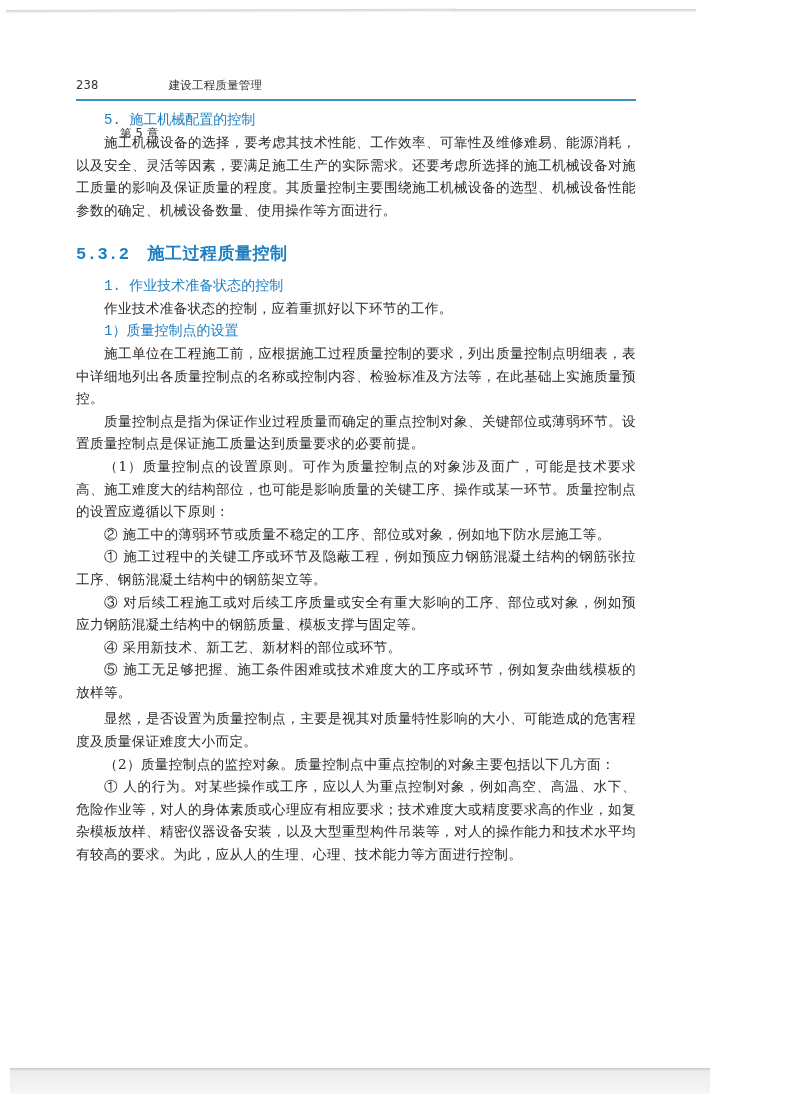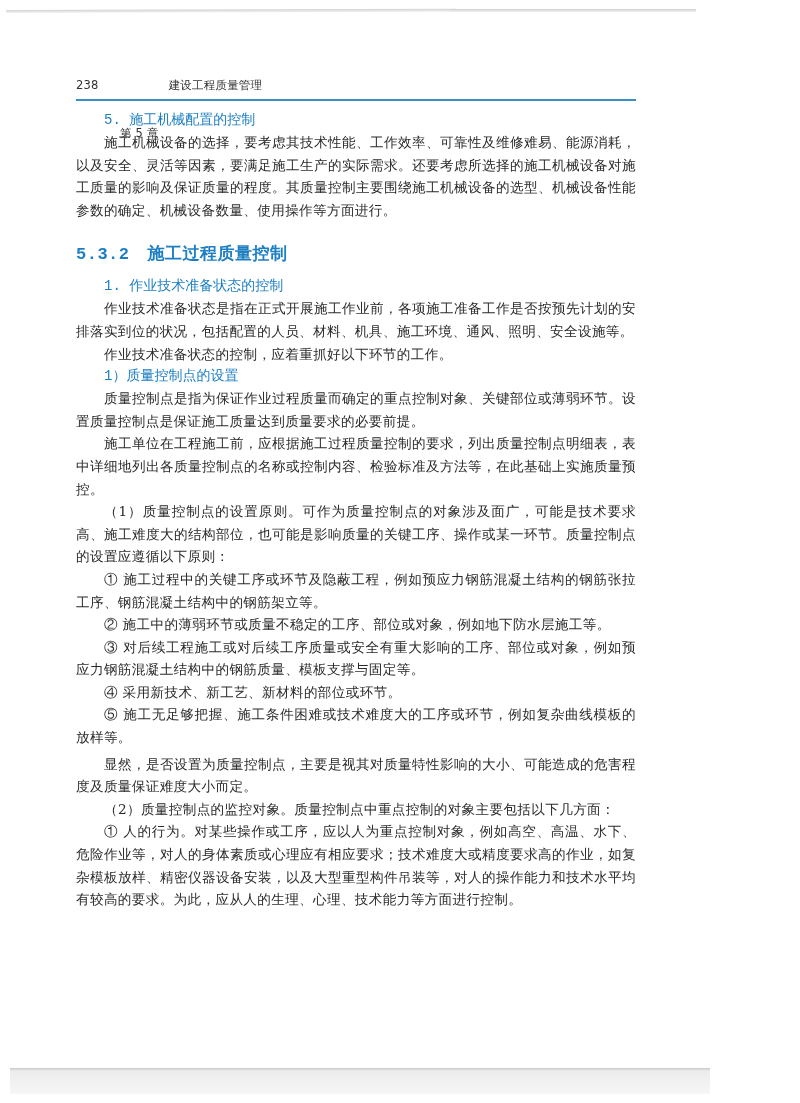--- a/index.html
+++ b/index.html
@@ -126,29 +126,28 @@
   <div class="content">
     <div class="h3 h-blue">5. 施工机械配置的控制</div>
     <p class="para">施工机械设备的选择，要考虑其技术性能、工作效率、可靠性及维修难易、能源消耗，以及安全、灵活等因素，要满足施工生产的实际需求。还要考虑所选择的施工机械设备对施工质量的影响及保证质量的程度。其质量控制主要围绕施工机械设备的选型、机械设备性能参数的确定、机械设备数量、使用操作等方面进行。</p>
 
     <div class="h2 h-blue">
       <span class="num">5.3.2</span><span>施工过程质量控制</span>
     </div>
 
 
     <div class="h3 h-blue">1. 作业技术准备状态的控制</div>
-    <p class="para">作业技术准备状态是指在正式开展施工作业前，各项施工准备工作是否按预先计划的安排落实到位的状况，包括配置的人员、材料、机具、施工环境、通风、照明、安全设施等。</p>
     <p class="para">作业技术准备状态的控制，应着重抓好以下环节的工作。</p>
 
     <div class="h3 h-blue">1）质量控制点的设置</div>
+    <p class="para">施工单位在工程施工前，应根据施工过程质量控制的要求，列出质量控制点明细表，表中详细地列出各质量控制点的名称或控制内容、检验标准及方法等，在此基础上实施质量预控。</p>
     <p class="para">质量控制点是指为保证作业过程质量而确定的重点控制对象、关键部位或薄弱环节。设置质量控制点是保证施工质量达到质量要求的必要前提。</p>
-    <p class="para">施工单位在工程施工前，应根据施工过程质量控制的要求，列出质量控制点明细表，表中详细地列出各质量控制点的名称或控制内容、检验标准及方法等，在此基础上实施质量预控。</p>
     <p class="para">（1）质量控制点的设置原则。可作为质量控制点的对象涉及面广，可能是技术要求高、施工难度大的结构部位，也可能是影响质量的关键工序、操作或某一环节。质量控制点的设置应遵循以下原则：</p>
+    <p class="para">② 施工中的薄弱环节或质量不稳定的工序、部位或对象，例如地下防水层施工等。</p>
     <p class="para">① 施工过程中的关键工序或环节及隐蔽工程，例如预应力钢筋混凝土结构的钢筋张拉工序、钢筋混凝土结构中的钢筋架立等。</p>
-    <p class="para">② 施工中的薄弱环节或质量不稳定的工序、部位或对象，例如地下防水层施工等。</p>
     <p class="para">③ 对后续工程施工或对后续工序质量或安全有重大影响的工序、部位或对象，例如预应力钢筋混凝土结构中的钢筋质量、模板支撑与固定等。</p>
     <p class="para">④ 采用新技术、新工艺、新材料的部位或环节。</p>
     <p class="para">⑤ 施工无足够把握、施工条件困难或技术难度大的工序或环节，例如复杂曲线模板的放样等。</p>
     <div class="gap-small"></div>
     <p class="para">显然，是否设置为质量控制点，主要是视其对质量特性影响的大小、可能造成的危害程度及质量保证难度大小而定。</p>
     <p class="para">（2）质量控制点的监控对象。质量控制点中重点控制的对象主要包括以下几方面：</p>
     <p class="para">① 人的行为。对某些操作或工序，应以人为重点控制对象，例如高空、高温、水下、危险作业等，对人的身体素质或心理应有相应要求；技术难度大或精度要求高的作业，如复杂模板放样、精密仪器设备安装，以及大型重型构件吊装等，对人的操作能力和技术水平均有较高的要求。为此，应从人的生理、心理、技术能力等方面进行控制。</p>
   </div>
 </div>
 

